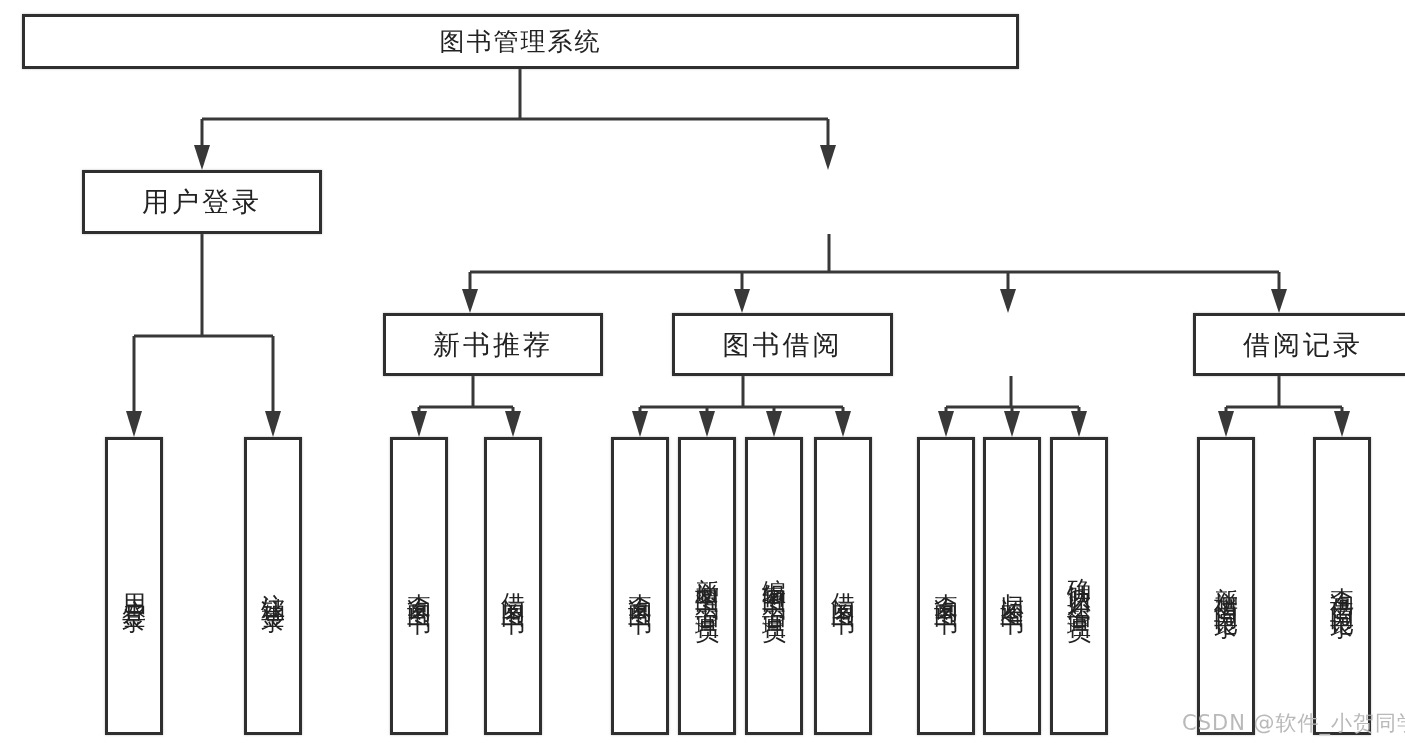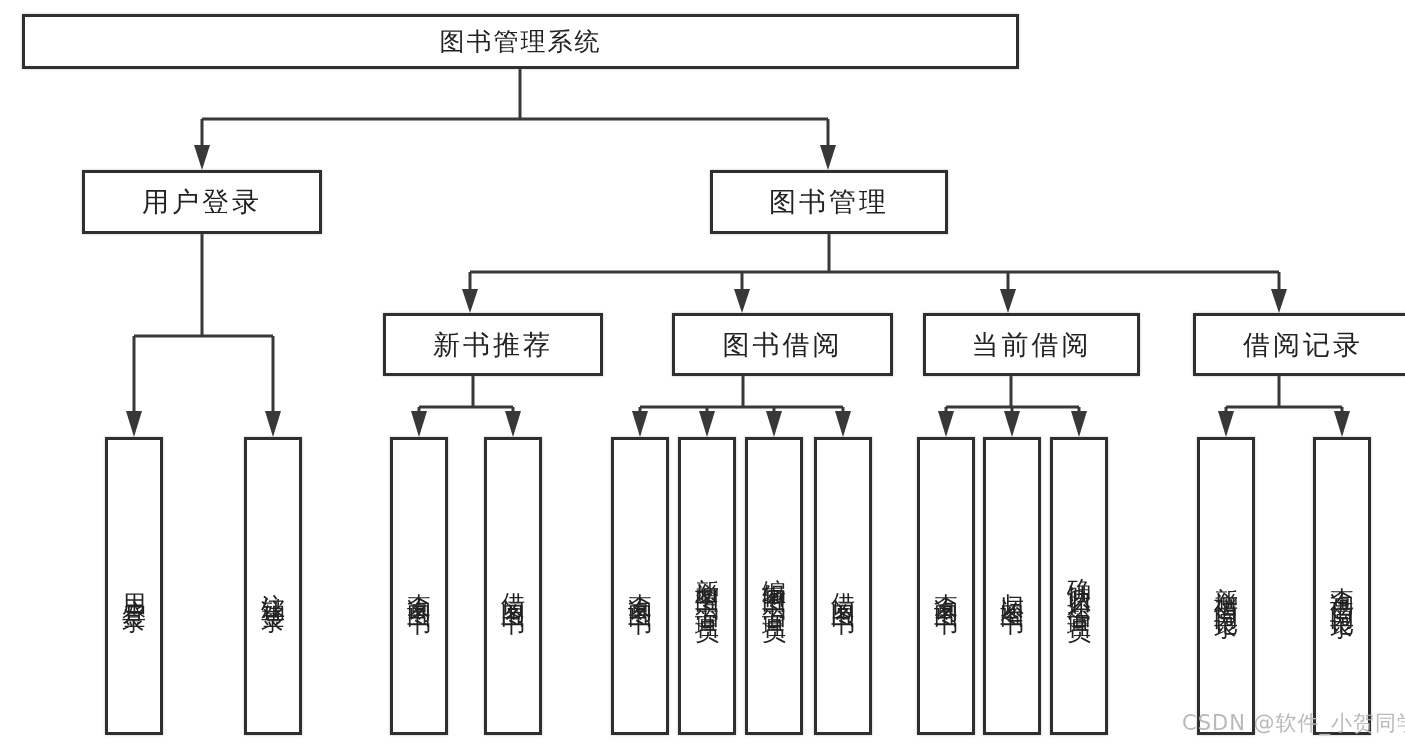--- a/index.html
+++ b/index.html
@@ -151,25 +151,23 @@
       <line x1="1226" y1="407" x2="1226" y2="420"></line>
         <polygon points="1218,411 1234,411 1226,437"></polygon>
       <line x1="1342" y1="407" x2="1342" y2="420"></line>
         <polygon points="1334,411 1350,411 1342,437"></polygon>
     </g>
   </svg>
 
   <div class="box lvl1">图书管理系统</div>
 
   <div class="box lvl2" style="left:82px;width:240px;">用户登录</div>
-  <div class="box lvl2" style="left:710px;width:238px;">图书管理</div>
 
   <div class="box lvl3" style="left:363px;width:220px;">新书推荐</div>
   <div class="box lvl3" style="left:652px;width:221px;">图书借阅</div>
-  <div class="box lvl3" style="left:903px;width:217px;">当前借阅</div>
   <div class="box lvl3" style="left:1173px;width:220px;">借阅记录</div>
 
   <div class="leaf" style="left:105px;">用户登录</div>
   <div class="leaf" style="left:244px;">注销登录</div>
 
   <div class="leaf" style="left:390px;">查询图书</div>
   <div class="leaf" style="left:484px;">借阅图书</div>
 
   <div class="leaf" style="left:611px;">查询图书</div>
   <div class="leaf" style="left:678px;">新增图书（管理员）</div>

